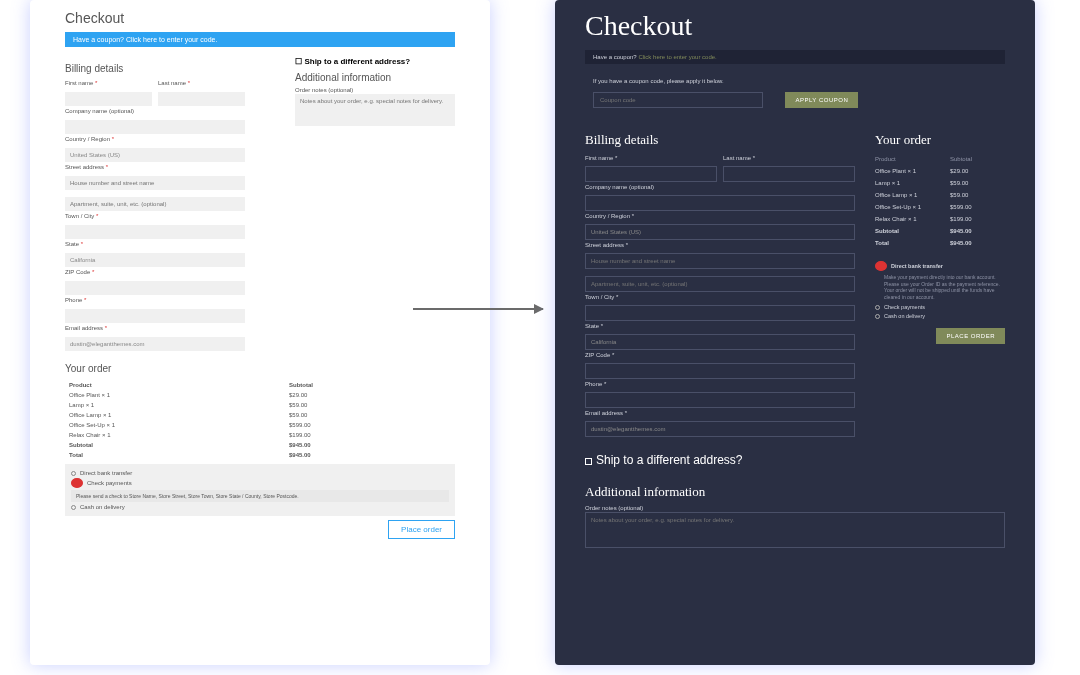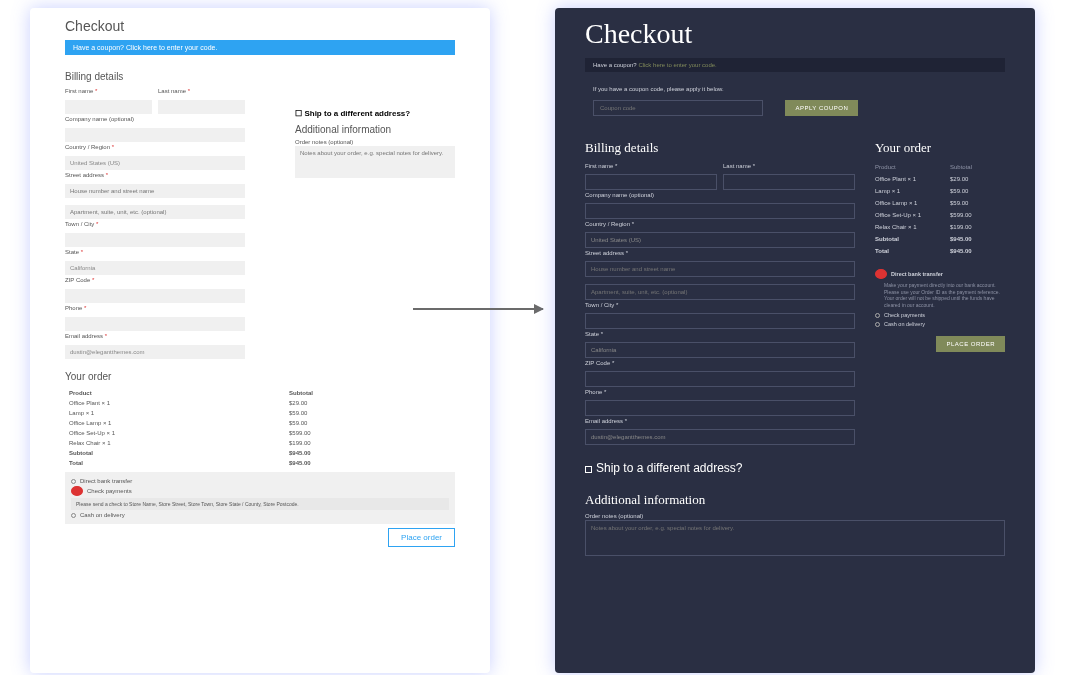--- a/index.html
+++ b/index.html
@@ -1,31 +1,31 @@
 <!DOCTYPE html>
 <html><head>
 <meta charset="utf-8">
 <style>
 * { box-sizing: border-box; margin: 0; padding: 0; font-family: Arial, Helvetica, sans-serif; }
 body { background: #fff; width: 1080px; height: 675px; position: relative; overflow: hidden; }
 
-.panel { position: absolute; top: 8px; border-radius: 4px; }
+.panel { position: absolute; top: 0; border-radius: 4px; }
 .panel.left { left: 30px; width: 460px; height: 665px; background: #fff; box-shadow: 0 0 18px rgba(100,120,255,.35); padding: 10px 35px; }
 .panel.right { left: 555px; width: 480px; height: 665px; background: #2a2f43; box-shadow: 0 0 18px rgba(100,120,255,.35); padding: 10px 30px; color: #cfd2db; }
 
 .arrow { position: absolute; top: 308px; left: 413px; width: 130px; height: 2px; background: #6b6b6b; }
 .arrow::after { content: ""; position: absolute; right: -1px; top: -4px; border-left: 10px solid #6b6b6b; border-top: 5px solid transparent; border-bottom: 5px solid transparent; }
 
 
 .panel.left .title { font-size: 14px; color: #555; margin-bottom: 6px; }
 .coupon-bar { background: #2ea3f2; color: #fff; font-size: 7px; padding: 4px 8px; margin-bottom: 10px; }
 .sec-h { font-size: 10px; color: #555; margin: 6px 0 4px; }
 .twocol { display: flex; gap: 50px; }
 .bill-l { flex: 1; }
-.ship-l { width: 160px; font-size: 8px; margin-top: 44px; }
+.ship-l { width: 160px; font-size: 8px; }
 .lbl { font-size: 6px; color: #555; display: block; margin: 2px 0 1px; }
 .req { color: #d33; }
 .inp, .sel, .ta { width: 100%; background: #f0f0f0; border: none; font-size: 6px; padding: 4px 5px; color: #888; }
 .sel { height: 14px; }
 .ta { height: 32px; resize: none; }
 .row2 { display: flex; gap: 6px; }
 .row2 > div { flex: 1; }
 .ordtab { font-size: 6px; color: #555; margin-top: 6px; }
 .ordtab .r { display: flex; padding: 2px 4px; }
 .ordtab .r .c1 { width: 220px; }

